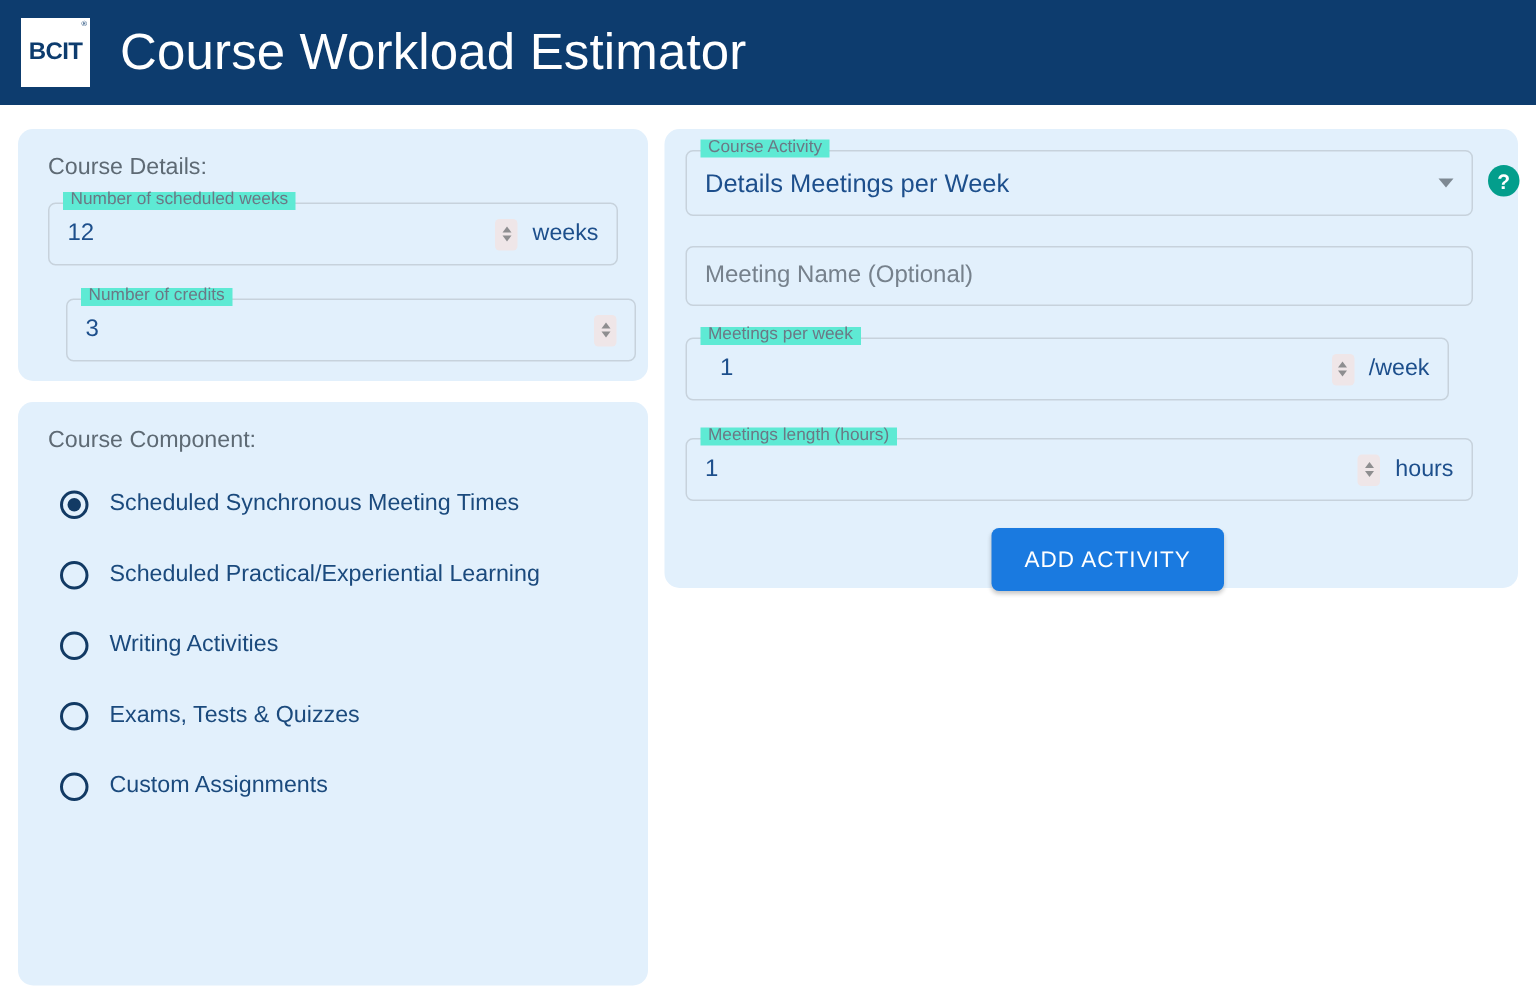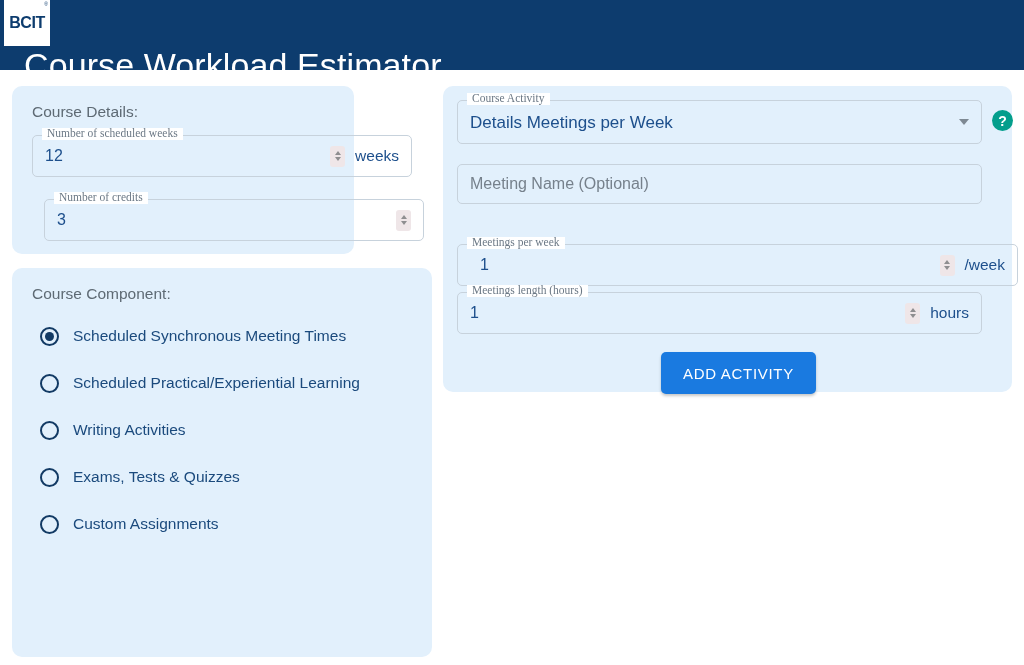--- a/index.html
+++ b/index.html
@@ -10,23 +10,23 @@
     background: #ffffff;
     font-family: "Liberation Sans", sans-serif;
     overflow: hidden;
   }
 
   
   .appbar {
     height: 70px;
     background: #0d3c6e;
     display: flex;
-    padding-left: 4px;
+    align-items: center;
+    padding-left: 14px;
     box-shadow: 0 2px 4px rgba(0,0,0,.25);
-    flex-direction: column;
   }
   .logo-box {
     width: 46px; height: 46px;
     background: #ffffff;
     display: flex; align-items: center; justify-content: center;
     position: relative;
     flex: none;
   }
   .logo-text {
     font-family: "Liberation Sans", sans-serif;
@@ -59,21 +59,21 @@
     height: 595px;
     background: #ffffff;
   }
 
   .panel {
     position: absolute;
     background: #e2f0fc;
     border-radius: 10px;
   }
 
-  #panel-course-details { left: 12px;  top: 16px;  width: 342px; height: 168px; }
+  #panel-course-details { left: 12px;  top: 16px;  width: 420px; height: 168px; }
   #panel-course-component { left: 12px; top: 198px; width: 420px; height: 389px; }
   #panel-activity { left: 443px; top: 16px; width: 569px; height: 306px; }
 
   .panel-heading {
     color: #5e6a74;
     font-size: 15.5px;
     font-weight: 400;
   }
 
   
@@ -85,26 +85,25 @@
     height: 42px;
     display: flex;
     align-items: center;
     padding: 0 12px;
   }
   .field-label {
     position: absolute;
     top: -8px;
     left: 9px;
     padding: 0 5px;
-    background: #ffffff;
+    background: #5eead4;
     font-size: 11.5px;
     color: #6b7885;
     line-height: 1;
     white-space: nowrap;
-    font-family: Liberation Serif, serif;
   }
   .field-value {
     font-size: 16px;
     color: #1d4f8c;
     flex: 1;
     line-height: 1;
   }
   .field-placeholder {
     font-size: 16px;
     color: #76818c;
@@ -289,21 +288,21 @@
       <span class="field-value" style="font-size:17px;">Details Meetings per Week</span>
       <span class="caret"></span>
     </div>
 
     <div class="help-icon" style="position:absolute;left:549px;top:24px;">?</div>
 
     <div class="field" style="position:absolute;left:14px;top:78px;width:525px;height:40px;">
       <span class="field-placeholder">Meeting Name (Optional)</span>
     </div>
 
-    <div class="field" style="position:absolute;left:14px;top:158px;width:561px;padding-left:22px;">
+    <div class="field" style="position:absolute;left:14px;top:139px;width:509px;padding-left:22px;">
       <span class="field-label">Meetings per week</span>
       <span class="field-value">1</span>
       <span class="spinner">
         <span class="chev up"></span>
         <span class="chev down"></span>
       </span>
       <span class="field-suffix">/week</span>
     </div>
 
     <div class="field" style="position:absolute;left:14px;top:206px;width:525px;">

